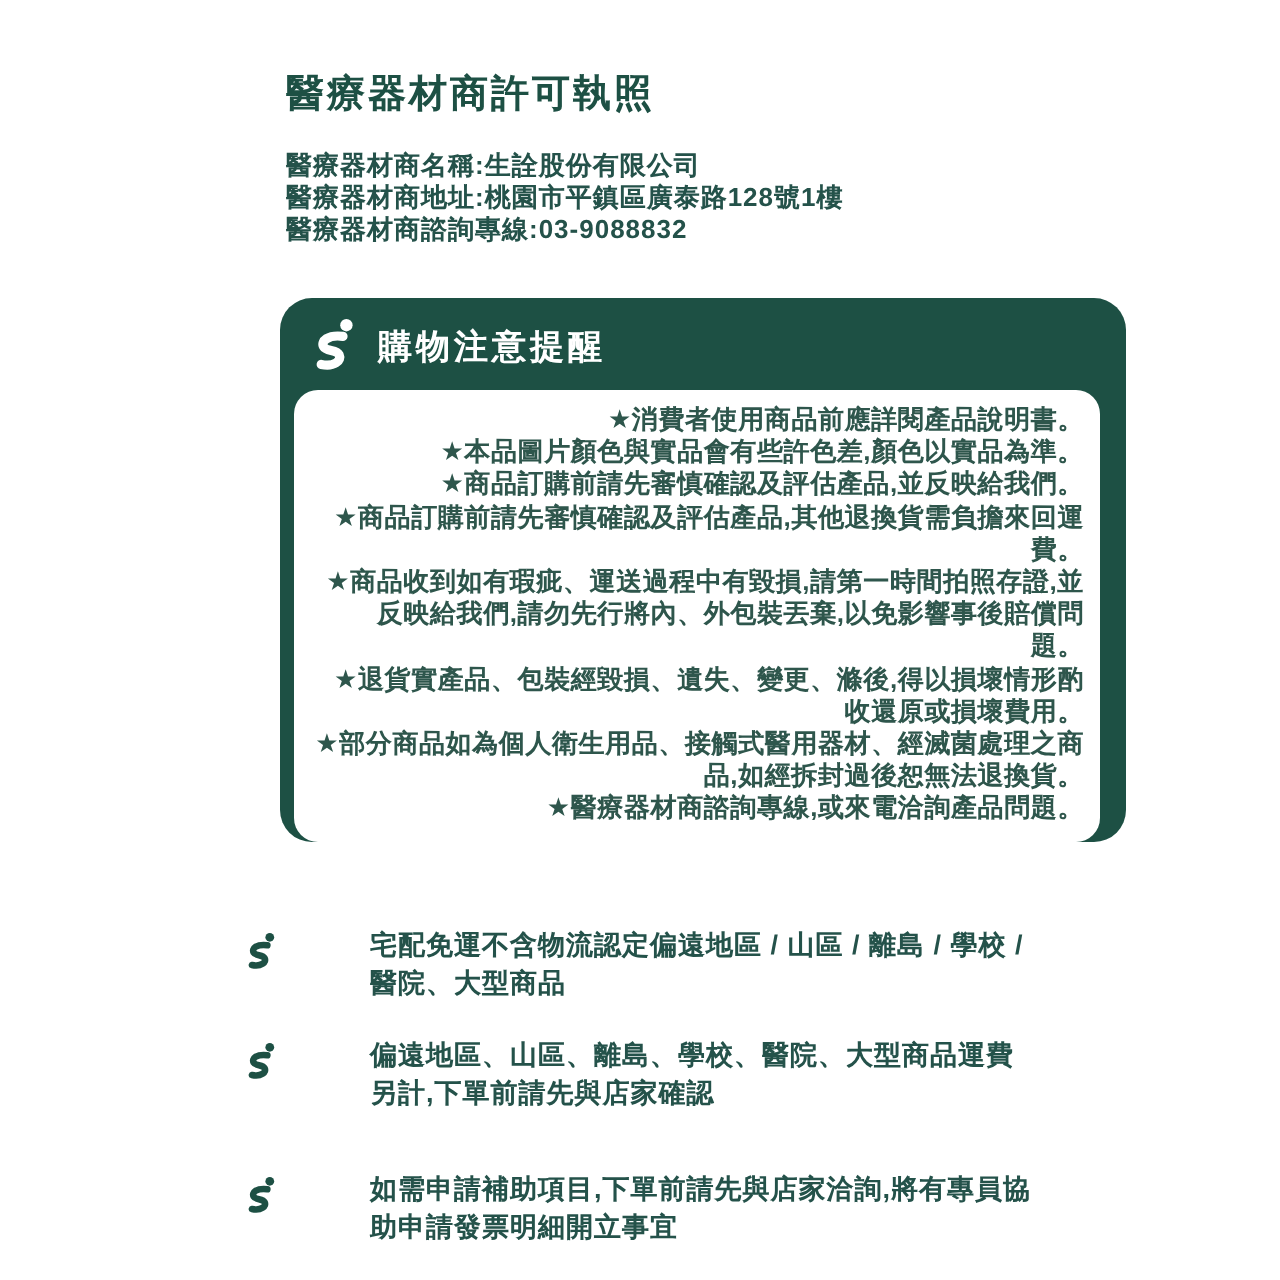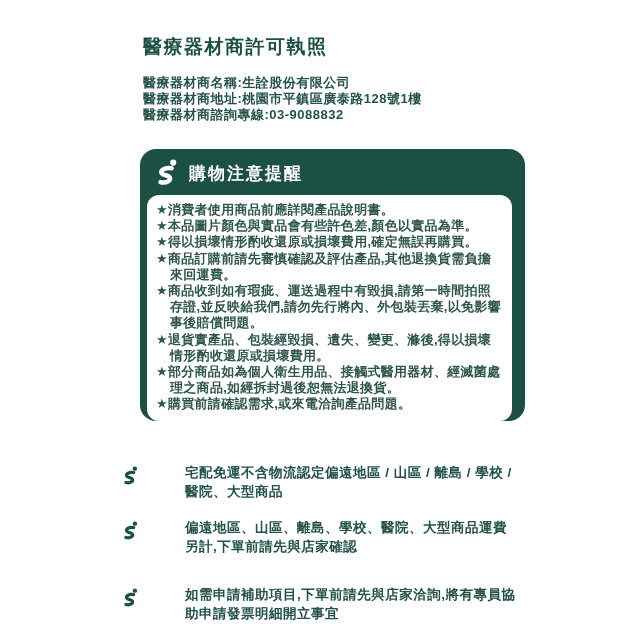--- a/index.html
+++ b/index.html
@@ -13,38 +13,39 @@
     margin:0 0 0 3px;font-size:19px;font-weight:bold;color:#1d5044;
     letter-spacing:1.5px;
   }
   .license{margin:15px 0 0 3px;}
   .license-line{
     font-size:13px;line-height:16px;font-weight:600;color:#24524a;
     letter-spacing:.5px;white-space:nowrap;
   }
   .panel{
     margin-top:26px;background:#1d5044;border-radius:16px;
-    width:385px;box-sizing:border-box;
+    width:423px;box-sizing:border-box;
   }
   .panel-header{
     display:flex;align-items:center;gap:10px;
     padding:9px 14px 7px 15px;
   }
   .panel-title{
     color:#ffffff;font-size:17px;font-weight:bold;letter-spacing:2px;
   }
   .brand-icon{display:inline-flex;flex-shrink:0;}
   .panel-body{
     background:#ffffff;border-radius:12px;
     margin:0 13px 9px 7px;padding:7px 8px 8px 9px;
   }
   .notice-list{
     margin:0;padding:0;list-style:none;
     font-size:13px;line-height:16.2px;color:#2e564c;font-weight:600;
     letter-spacing:.3px;
+    text-align:right;
   }
   .notice-list li{padding-left:14px;text-indent:-14px;}
   .footnotes{position:absolute;left:122px;top:463px;width:398px;}
   .footnote{display:flex;gap:9px;margin-bottom:17px;}
   .footnote.last-gap{margin-bottom:29px;}
   .footnote .brand-icon{margin-top:2px;}
   .footnote-text{
     font-size:13.5px;line-height:19px;color:#24524a;font-weight:600;
     letter-spacing:.5px;
     margin-left:37px;
@@ -69,26 +70,26 @@
           <circle cx="18.2" cy="4.6" r="3.1" fill="#ffffff"></circle>
           <path d="M16.5 10.2 C9 9.2 5.2 12.6 6.8 15.4 C8.2 17.9 13.2 16.6 14.6 19.4 C16 22.2 12.2 25.6 5.6 24.2" stroke="#ffffff" stroke-width="4.6" stroke-linecap="round"></path>
         </svg>
       </span>
       <span class="panel-title">購物注意提醒</span>
     </div>
     <div class="panel-body">
       <ul class="notice-list">
         <li>★消費者使用商品前應詳閱產品說明書。</li>
         <li>★本品圖片顏色與實品會有些許色差,顏色以實品為準。</li>
-        <li>★得以損壞情形酌收還原或損壞費用,確定無誤再購買。</li>
+        <li>★商品訂購前請先審慎確認及評估產品,並反映給我們。</li>
         <li>★商品訂購前請先審慎確認及評估產品,其他退換貨需負擔來回運費。</li>
         <li>★商品收到如有瑕疵、運送過程中有毀損,請第一時間拍照存證,並反映給我們,請勿先行將內、外包裝丟棄,以免影響事後賠償問題。</li>
         <li>★退貨實產品、包裝經毀損、遺失、變更、滌後,得以損壞情形酌收還原或損壞費用。</li>
         <li>★部分商品如為個人衛生用品、接觸式醫用器材、經滅菌處理之商品,如經拆封過後恕無法退換貨。</li>
-        <li>★購買前請確認需求,或來電洽詢產品問題。</li>
+        <li>★醫療器材商諮詢專線,或來電洽詢產品問題。</li>
       </ul>
     </div>
   </section>
 </div>
 
 <div class="footnotes">
   <div class="footnote">
     <span class="brand-icon">
       <svg width="17" height="22" viewBox="0 0 24 30" fill="none">
         <circle cx="18.2" cy="4.6" r="3.1" fill="#1d5044"></circle>

